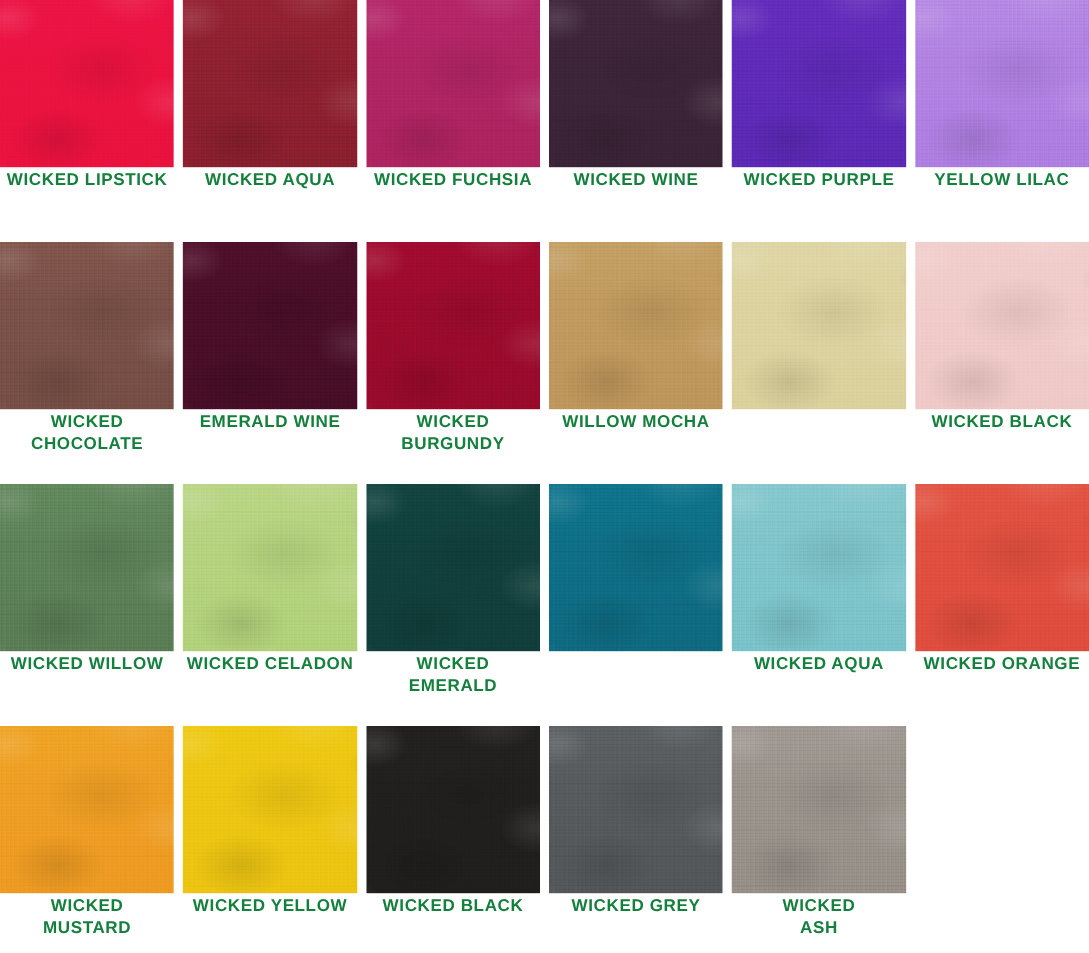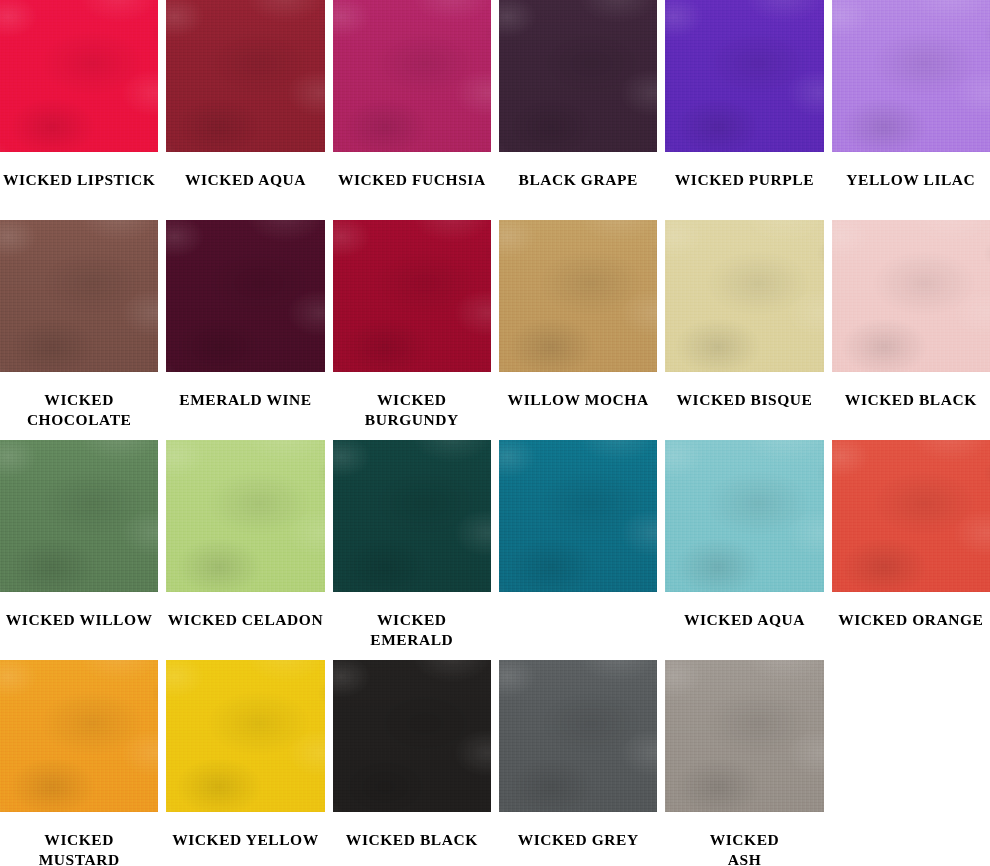--- a/index.html
+++ b/index.html
@@ -66,24 +66,24 @@
     pointer-events: none;
     mix-blend-mode: overlay;
   }
 
   .swatch-label {
     flex: 1 1 auto;
     display: flex;
     align-items: flex-start;
     justify-content: center;
     text-align: center;
-    padding-top: 18px;
+    padding-top: 2px;
     box-sizing: border-box;
-    color: #000000;
-    font-family: Liberation Serif, serif;
+    color: #15803d;
+    font-family: Liberation Sans, sans-serif;
     font-size: 15.5px;
     font-weight: bold;
     letter-spacing: 0.55px;
     line-height: 1.32;
     white-space: pre-line;
     background: #ffffff;
   }
 </style>
 </head>
 <body style="background: rgb(255, 255, 255);">
@@ -96,21 +96,21 @@
     <div class="swatch-cell">
       <div class="swatch-chip" style="background-color: rgb(142, 32, 48);"></div>
       <div class="swatch-label">WICKED AQUA</div>
     </div>
     <div class="swatch-cell">
       <div class="swatch-chip" style="background-color: rgb(176, 36, 99);"></div>
       <div class="swatch-label">WICKED FUCHSIA</div>
     </div>
     <div class="swatch-cell">
       <div class="swatch-chip" style="background-color: rgb(60, 36, 56);"></div>
-      <div class="swatch-label">BLACK GRAPE</div>
+      <div class="swatch-label">WICKED WINE</div>
     </div>
     <div class="swatch-cell">
       <div class="swatch-chip" style="background-color: rgb(95, 42, 184);"></div>
       <div class="swatch-label">WICKED PURPLE</div>
     </div>
     <div class="swatch-cell">
       <div class="swatch-chip" style="background-color: rgb(177, 130, 226);"></div>
       <div class="swatch-label">YELLOW LILAC</div>
     </div>
     <div class="swatch-cell">
@@ -126,21 +126,20 @@
       <div class="swatch-chip" style="background-color: rgb(156, 10, 44);"></div>
       <div class="swatch-label">WICKED
 BURGUNDY</div>
     </div>
     <div class="swatch-cell">
       <div class="swatch-chip" style="background-color: rgb(192, 154, 94);"></div>
       <div class="swatch-label">WILLOW MOCHA</div>
     </div>
     <div class="swatch-cell">
       <div class="swatch-chip" style="background-color: rgb(221, 211, 160);"></div>
-      <div class="swatch-label">WICKED BISQUE</div>
     </div>
     <div class="swatch-cell">
       <div class="swatch-chip" style="background-color: rgb(240, 203, 201);"></div>
       <div class="swatch-label">WICKED BLACK</div>
     </div>
     <div class="swatch-cell">
       <div class="swatch-chip" style="background-color: rgb(93, 129, 88);"></div>
       <div class="swatch-label">WICKED WILLOW</div>
     </div>
     <div class="swatch-cell">

